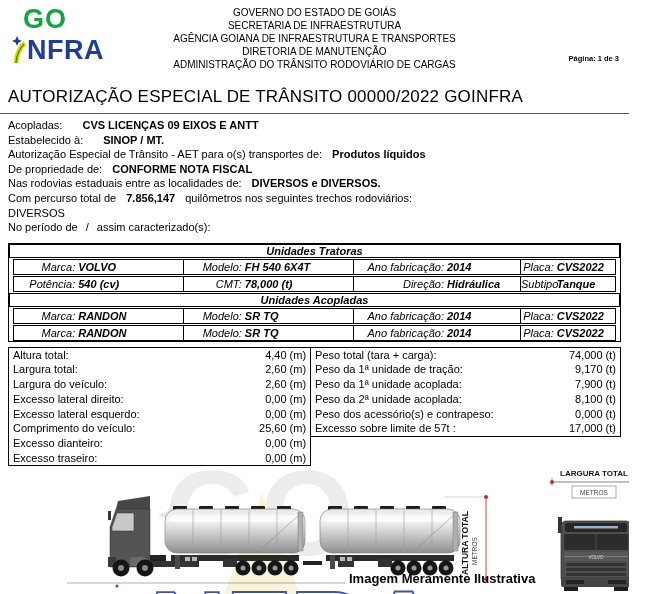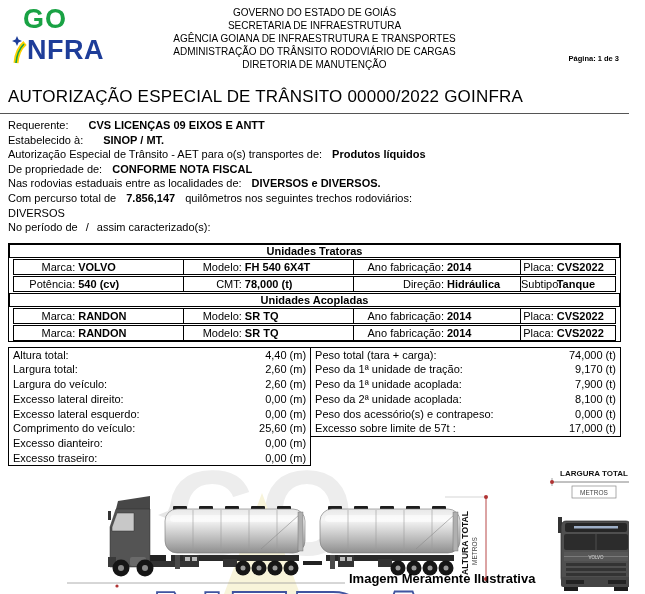--- a/index.html
+++ b/index.html
@@ -15,21 +15,21 @@
   .pg{position:absolute;right:10px;top:54px;font-size:7.5px;font-weight:bold;}
   
   .title{margin:7px 0 0 8px;font-size:17px;font-weight:400;letter-spacing:.2px;}
   .rule{border:none;border-top:1px solid #555;margin:6px 0 0 0;}
   
   .flds{margin:4px 8px 0;font-size:11px;line-height:14.6px;}
   .lab{font-weight:400;}
   .val{font-weight:bold;}
   .g20{margin-left:20px;} .g10{margin-left:10px;} .g8{margin-left:8px;}
   
-  .vtab{margin:8px 8px 0;border:1px solid #000;}
+  .vtab{margin:8px 8px 0;border:1px solid #000;font-style:italic;}
   .vhead{border:1px solid #000;margin:1px 0;font-weight:bold;text-align:center;
          font-size:11px;height:12px;line-height:12px;}
   .vtab .vhead:first-child{margin-top:0;}
   .vrow{display:flex;border:1px solid #000;margin:1px 4px;height:14px;}
   .vtab .vrow:last-child{margin-bottom:0;}
   .vcell{display:flex;align-items:center;font-size:11px;border-right:1px solid #000;
          box-sizing:border-box;white-space:nowrap;overflow:hidden;}
   .vcell:last-child{border-right:none;}
   .c1{width:170px;} .c2{width:170px;} .c3{width:167px;} .c4{flex:1;}
   .vlab{display:inline-block;text-align:right;padding-right:3px;box-sizing:border-box;}
@@ -61,32 +61,32 @@
           <path d="M4,29 Q5,17 12,10" stroke="#19A244" stroke-width="1.6" fill="none"></path>
           <path d="M5,2 L6.5,5.5 L10,7 L6.5,8.5 L5,12 L3.5,8.5 L0,7 L3.5,5.5 Z" fill="#1E3D99"></path>
         </svg>
         <span class="logo-nfra">NFRA</span>
       </div>
     </div>
     <div class="org">
       <div>GOVERNO DO ESTADO DE GOIÁS</div>
       <div>SECRETARIA DE INFRAESTRUTURA</div>
       <div>AGÊNCIA GOIANA DE INFRAESTRUTURA E TRANSPORTES</div>
+      <div>DIRETORIA DE MANUTENÇÃO</div>
       <div>ADMINISTRAÇÃO DO TRÂNSITO RODOVIÁRIO DE CARGAS</div>
-      <div>DIRETORIA DE MANUTENÇÃO</div>
     </div>
     <div class="pg">Página: 1 de 3</div>
   </div>
 
   <div class="title">AUTORIZAÇÃO ESPECIAL DE TRÂNSITO 00000/2022 GOINFRA</div>
   <hr class="rule">
 
   <div class="flds">
     <div>
-      <span class="lab">Requerente:</span><span class="val g20">CVS LICENÇAS 09 EIXOS E ANTT</span>
+      <span class="lab">Acopladas:</span><span class="val g20">CVS LICENÇAS 09 EIXOS E ANTT</span>
     </div>
     <div>
       <span class="lab">Estabelecido à:</span><span class="val g20">SINOP / MT.</span>
     </div>
     <div>
       <span class="lab">Autorização Especial de Trânsito - AET para o(s) transportes de:</span><span class="val g10">Produtos líquidos</span>
     </div>
     <div>
       <span class="lab">De propriedade de:</span><span class="val g10">CONFORME NOTA FISCAL</span>
     </div>

